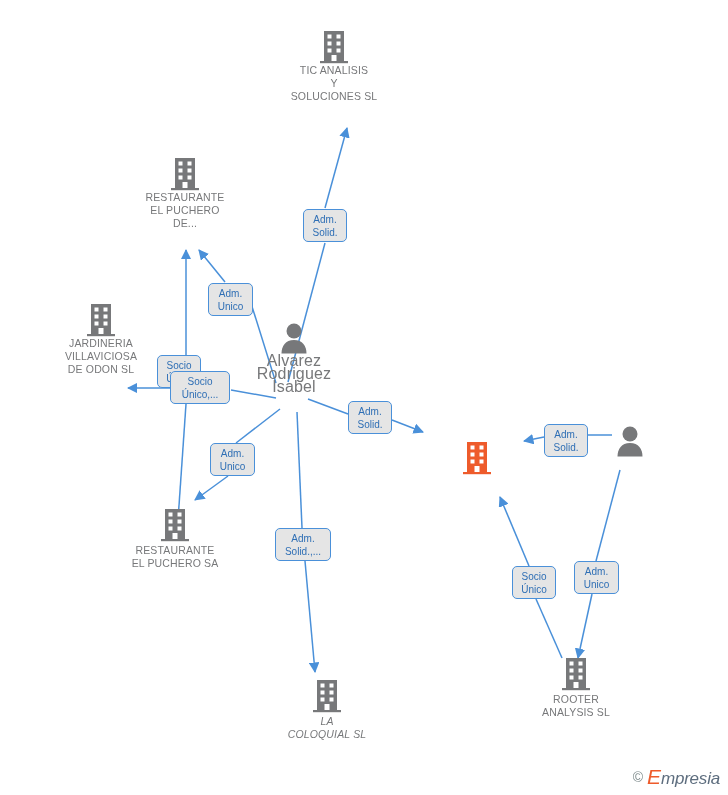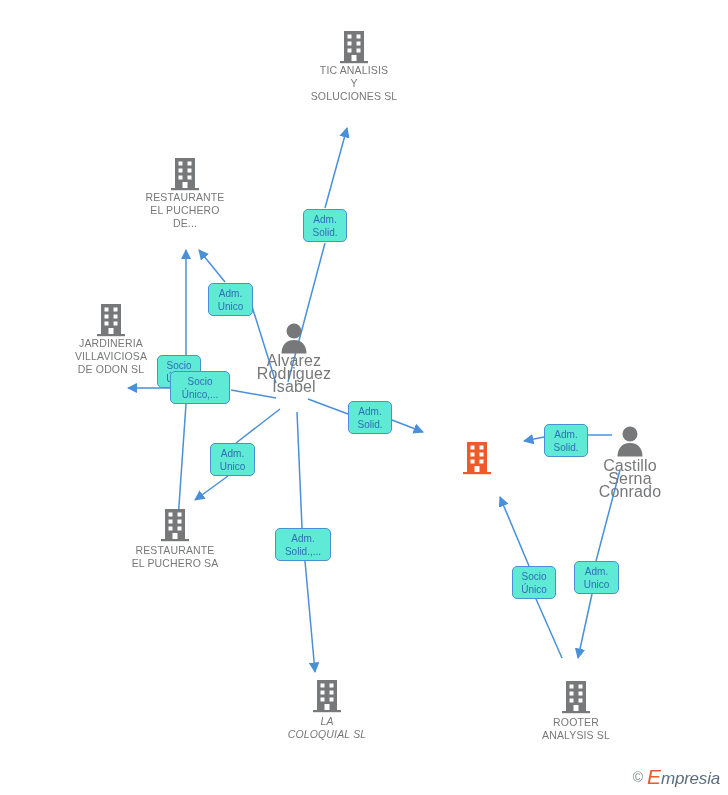--- a/index.html
+++ b/index.html
@@ -69,21 +69,21 @@
     align-items: center;
   }
   .node.above .label { margin-top: 0; margin-bottom: 3px; }
 
   
   .chip {
     position: absolute;
     box-sizing: border-box;
     border: 1px solid #4a90d9;
     border-radius: 5px;
-    background: #5eead4;
+    background: #e5e5e5;
     color: #2f6fb5;
     font-size: 10px;
     line-height: 13px;
     text-align: center;
     padding: 3px 4px 4px 4px;
     white-space: pre-line;
     box-shadow: 0 0 0 0 rgba(0,0,0,0);
   }
 
   
@@ -150,21 +150,21 @@
       <path d="M 544 437 L 524 441" marker-end="url(#arrow)"></path>
 
       <path d="M 529 566 L 500 497" marker-end="url(#arrow)"></path>
       <path d="M 536 599 L 562 658"></path>
 
       <path d="M 620 470 L 596 561"></path>
       <path d="M 592 594 L 578 658" marker-end="url(#arrow)"></path>
     </g>
   </svg>
 
-  <div class="node above" style="left:354px; top:30px;">
+  <div class="node above" style="left:334px; top:30px;">
     <span class="glyph">
       <svg width="32" height="34" viewBox="0 0 32 34" xmlns="http://www.w3.org/2000/svg">
         <rect x="6" y="1" width="20" height="30" fill="#77787a"></rect>
         <rect x="2" y="31" width="28" height="2.2" fill="#77787a"></rect>
         <rect x="9.5" y="4.5" width="4" height="4" fill="#ffffff"></rect>
         <rect x="18.5" y="4.5" width="4" height="4" fill="#ffffff"></rect>
         <rect x="9.5" y="11.5" width="4" height="4" fill="#ffffff"></rect>
         <rect x="18.5" y="11.5" width="4" height="4" fill="#ffffff"></rect>
         <rect x="9.5" y="18.5" width="4" height="4" fill="#ffffff"></rect>
         <rect x="18.5" y="18.5" width="4" height="4" fill="#ffffff"></rect>
@@ -188,21 +188,21 @@
         <rect x="9.5" y="18.5" width="4" height="4" fill="#ffffff"></rect>
         <rect x="18.5" y="18.5" width="4" height="4" fill="#ffffff"></rect>
         <rect x="13.5" y="25" width="5" height="6" fill="#ffffff"></rect>
       </svg>
     </span>
     <span class="label">RESTAURANTE
 EL PUCHERO
 DE...</span>
   </div>
 
-  <div class="node above" style="left:111px; top:303px;">
+  <div class="node above" style="left:101px; top:303px;">
     <span class="glyph">
       <svg width="32" height="34" viewBox="0 0 32 34" xmlns="http://www.w3.org/2000/svg">
         <rect x="6" y="1" width="20" height="30" fill="#77787a"></rect>
         <rect x="2" y="31" width="28" height="2.2" fill="#77787a"></rect>
         <rect x="9.5" y="4.5" width="4" height="4" fill="#ffffff"></rect>
         <rect x="18.5" y="4.5" width="4" height="4" fill="#ffffff"></rect>
         <rect x="9.5" y="11.5" width="4" height="4" fill="#ffffff"></rect>
         <rect x="18.5" y="11.5" width="4" height="4" fill="#ffffff"></rect>
         <rect x="9.5" y="18.5" width="4" height="4" fill="#ffffff"></rect>
         <rect x="18.5" y="18.5" width="4" height="4" fill="#ffffff"></rect>
@@ -242,23 +242,20 @@
     </span>
   </div>
 
   <div class="node person" style="left:630px; top:425px;">
     <span class="glyph">
       <svg width="30" height="32" viewBox="0 0 30 32" xmlns="http://www.w3.org/2000/svg">
         <circle cx="15" cy="9" r="7.5" fill="#77787a"></circle>
         <path d="M 15 18 C 6.5 18 2.5 24 2.5 31.5 L 27.5 31.5 C 27.5 24 23.5 18 15 18 Z" fill="#77787a"></path>
       </svg>
     </span>
-    <span class="label">Castillo
-Serna
-Conrado</span>
   </div>
 
   <div class="node" style="left:175px; top:508px;">
     <span class="glyph">
       <svg width="32" height="34" viewBox="0 0 32 34" xmlns="http://www.w3.org/2000/svg">
         <rect x="6" y="1" width="20" height="30" fill="#77787a"></rect>
         <rect x="2" y="31" width="28" height="2.2" fill="#77787a"></rect>
         <rect x="9.5" y="4.5" width="4" height="4" fill="#ffffff"></rect>
         <rect x="18.5" y="4.5" width="4" height="4" fill="#ffffff"></rect>
         <rect x="9.5" y="11.5" width="4" height="4" fill="#ffffff"></rect>
@@ -283,21 +280,21 @@
         <rect x="18.5" y="11.5" width="4" height="4" fill="#ffffff"></rect>
         <rect x="9.5" y="18.5" width="4" height="4" fill="#ffffff"></rect>
         <rect x="18.5" y="18.5" width="4" height="4" fill="#ffffff"></rect>
         <rect x="13.5" y="25" width="5" height="6" fill="#ffffff"></rect>
       </svg>
     </span>
     <span class="label">LA
 COLOQUIAL SL</span>
   </div>
 
-  <div class="node" style="left:576px; top:680px;">
+  <div class="node" style="left:576px; top:657px;">
     <span class="glyph">
       <svg width="32" height="34" viewBox="0 0 32 34" xmlns="http://www.w3.org/2000/svg">
         <rect x="6" y="1" width="20" height="30" fill="#77787a"></rect>
         <rect x="2" y="31" width="28" height="2.2" fill="#77787a"></rect>
         <rect x="9.5" y="4.5" width="4" height="4" fill="#ffffff"></rect>
         <rect x="18.5" y="4.5" width="4" height="4" fill="#ffffff"></rect>
         <rect x="9.5" y="11.5" width="4" height="4" fill="#ffffff"></rect>
         <rect x="18.5" y="11.5" width="4" height="4" fill="#ffffff"></rect>
         <rect x="9.5" y="18.5" width="4" height="4" fill="#ffffff"></rect>
         <rect x="18.5" y="18.5" width="4" height="4" fill="#ffffff"></rect>

